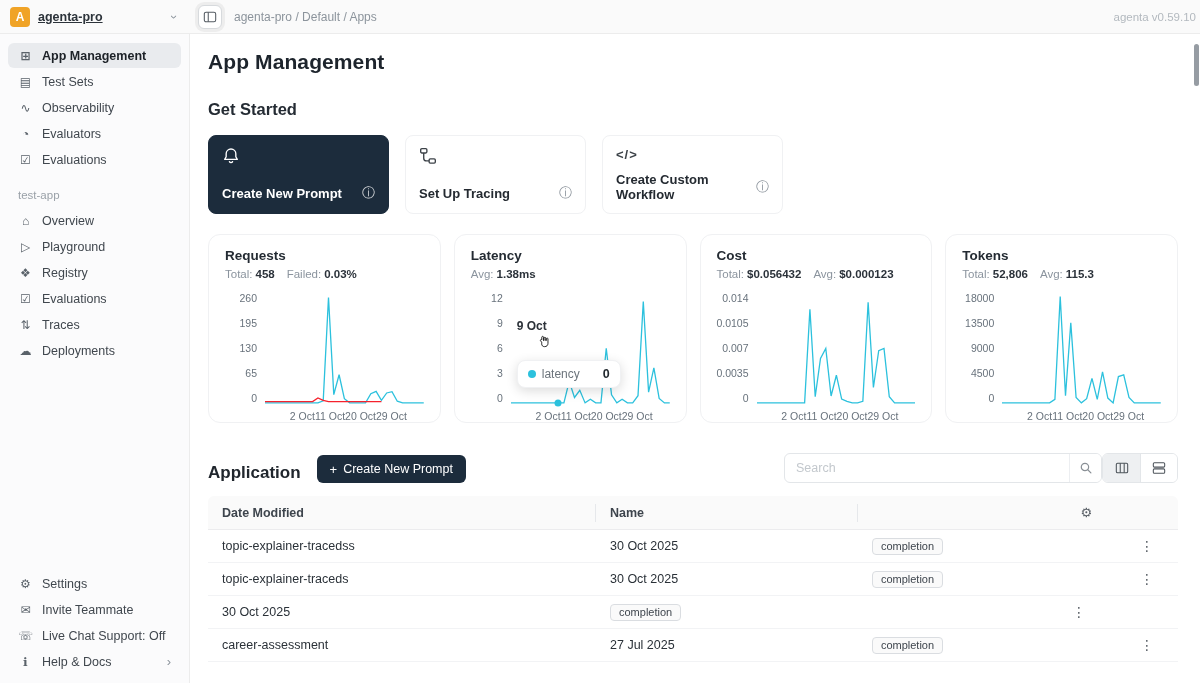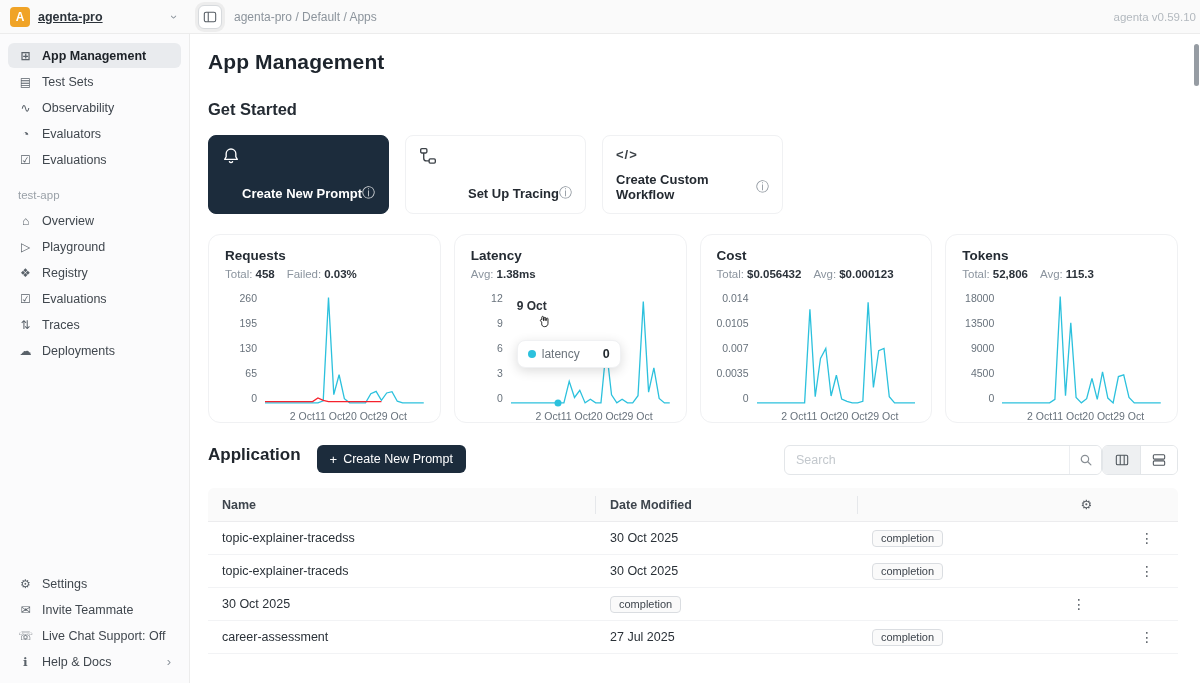--- a/index.html
+++ b/index.html
@@ -28,49 +28,49 @@
   .side-group{font-size:11.5px;color:#9aa1a8;padding:16px 18px 6px;}
   .side-spacer{flex:1;}
   
   .main{flex:1;padding:16px 22px 0 18px;overflow:hidden;position:relative;}
   .page-title{font-size:21px;font-weight:700;color:#1d242c;letter-spacing:.1px;}
   .section-title{font-size:16.5px;font-weight:700;color:#242b33;margin-top:26px;}
   
   .gs-row{display:flex;gap:16px;margin-top:16px;}
   .gs-card{width:181px;height:79px;border-radius:8px;padding:11px 13px;display:flex;flex-direction:column;justify-content:space-between;cursor:pointer;background:#fff;border:1px solid #f0f1f3;}
   .gs-card.dark{background:#1c2c3c;border-color:#1c2c3c;color:#fff;}
-  .gs-bottom{display:flex;align-items:center;justify-content:flex-end;}
+  .gs-bottom{display:flex;align-items:center;justify-content:space-between;}
   .gs-label{font-size:13px;font-weight:600;}
   .gs-card.dark .gs-label{color:#fff;}
   .gs-info{font-size:13px;color:#8c949c;}
   .gs-card.dark .gs-info{color:rgba(255,255,255,.8);}
   .gs-glyph{font-size:13px;font-weight:700;color:#3c4248;letter-spacing:1px;}
   
   .metrics-row{display:flex;gap:13px;margin-top:20px;}
   .metric-card{flex:1;border:1px solid #f0f1f3;border-radius:12px;padding:13px 16px 0;position:relative;background:#fff;}
   .m-title{font-size:13.5px;font-weight:700;color:#242b33;}
   .m-stats{display:flex;gap:12px;margin-top:5px;font-size:11.5px;}
   .m-stats .sl{color:#8b949e;margin-right:3px;}
   .m-stats .sv{color:#2b323a;font-weight:600;}
   .m-chart{display:flex;height:112px;margin-top:12px;}
   .yaxis{width:40px;flex:0 0 40px;padding-right:8px;display:flex;flex-direction:column;justify-content:space-between;align-items:flex-end;font-size:10.5px;color:#68727c;}
   .plot{position:relative;flex:1;}
   .plot svg{position:absolute;inset:0;width:100%;height:100%;}
   .marker-dot{position:absolute;width:7px;height:7px;border-radius:50%;transform:translate(-50%,-50%);}
   .xaxis{margin-left:48px;display:flex;justify-content:center;font-size:10.5px;color:#68727c;margin-top:6px;}
   
-  .tip-wrap{position:absolute;left:62px;top:64px;z-index:5;pointer-events:none;}
+  .tip-wrap{position:absolute;left:62px;top:84px;z-index:5;pointer-events:none;}
   .tip-date{font-size:12px;font-weight:600;color:#2b3138;}
   .cursor-svg{position:absolute;left:20px;top:15px;}
   .tip-box{margin-top:27px;min-width:104px;background:#fff;border:1px solid #f0f1f3;border-radius:8px;box-shadow:0 3px 12px rgba(0,0,0,.14);padding:6px 10px;display:flex;align-items:center;}
   .tip-dot{width:8px;height:8px;border-radius:50%;background:#2cc1dd;margin-right:6px;}
   .tip-label{font-size:12px;color:#6b737b;}
   .tip-value{font-size:12.5px;font-weight:700;color:#22282e;margin-left:auto;padding-left:16px;}
   
-  .app-header{display:flex;align-items:flex-start;margin-top:22px;}
+  .app-header{display:flex;align-items:flex-end;margin-top:30px;}
   .app-title{font-size:17px;font-weight:700;color:#20262d;}
   .btn-dark{margin-left:16px;height:28px;padding:0 13px;border:none;border-radius:6px;background:#1c2c3c;color:#fff;font-size:12.5px;display:flex;align-items:center;gap:6px;cursor:pointer;font-family:inherit;}
   .btn-dark .plus{font-size:13px;line-height:1;}
   .app-header-right{margin-left:auto;display:flex;align-items:center;}
   .search{display:flex;width:318px;height:30px;border:1px solid #e3e6e9;border-radius:6px;background:#fff;overflow:hidden;}
   .search input{flex:1;border:none;outline:none;padding:0 11px;font-size:12.5px;font-family:inherit;color:#333;background:transparent;}
   .search input::placeholder{color:#c3c8cd;}
   .search-btn{width:32px;border:none;border-left:1px solid #eceef1;background:#fff;display:flex;align-items:center;justify-content:center;cursor:pointer;}
   .views{display:flex;border:1px solid #e3e6e9;border-radius:6px;overflow:hidden;height:30px;}
   .view-btn{width:37px;border:none;background:#fff;display:flex;align-items:center;justify-content:center;cursor:pointer;}
@@ -394,22 +394,22 @@
                 <rect x="1.5" y="2" width="13" height="5" rx="1.2" fill="none" stroke="#4c535a" stroke-width="1.2"></rect>
                 <rect x="1.5" y="9" width="13" height="5" rx="1.2" fill="none" stroke="#4c535a" stroke-width="1.2"></rect>
               </svg>
           </button>
         </div>
       </div>
     </div>
 
     <div class="app-table">
       <div class="thead">
+        <div class="th th-sep">Date Modified</div>
         <div class="th th-sep">Name</div>
-        <div class="th th-sep">Date Modified</div>
         <div class="th th-gear">⚙</div>
       </div>
       <div>
 
       <div class="tr">
             <div class="td">topic-explainer-tracedss</div>
             <div class="td">30 Oct 2025</div>
             <div class="td"><span class="badge">completion</span></div>
             <div class="td td-more">
               <span class="more">⋮</span>

